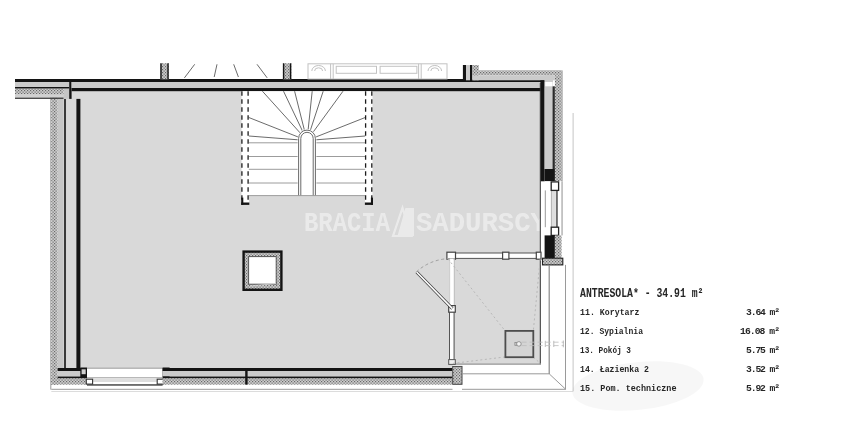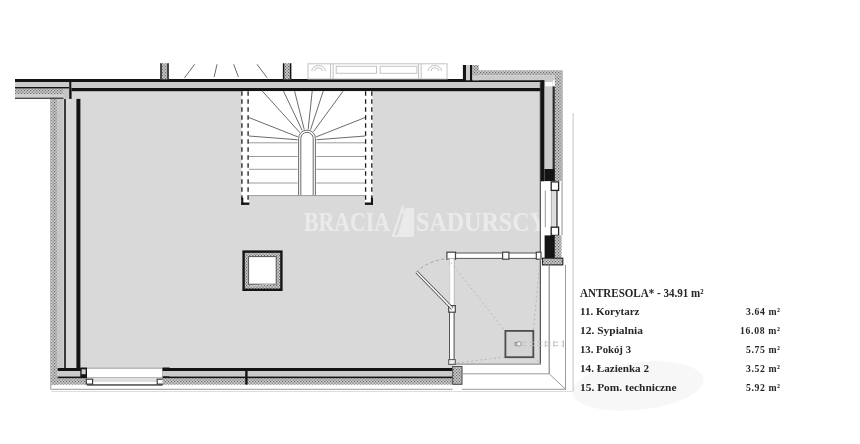--- a/index.html
+++ b/index.html
@@ -1,17 +1,17 @@
 <!DOCTYPE html>
 <html><head>
 <meta charset="utf-8">
 <style>
   html,body{margin:0;padding:0;background:#ffffff;}
   .page{position:relative;width:860px;height:444px;background:#ffffff;overflow:hidden;
-        font-family:Liberation Serif, serif;}
+        font-family:Liberation Mono, monospace;}
   svg{display:block}
 </style>
 </head>
 <body>
 <div class="page">
 <svg width="860" height="444" viewBox="0 0 860 444">
 <defs>
   <pattern id="h" width="3" height="3" patternUnits="userSpaceOnUse">
     <rect width="3" height="3" fill="#cccccc"></rect>
     <rect x="0" y="0" width="1.2" height="1.2" fill="#686868"></rect>

